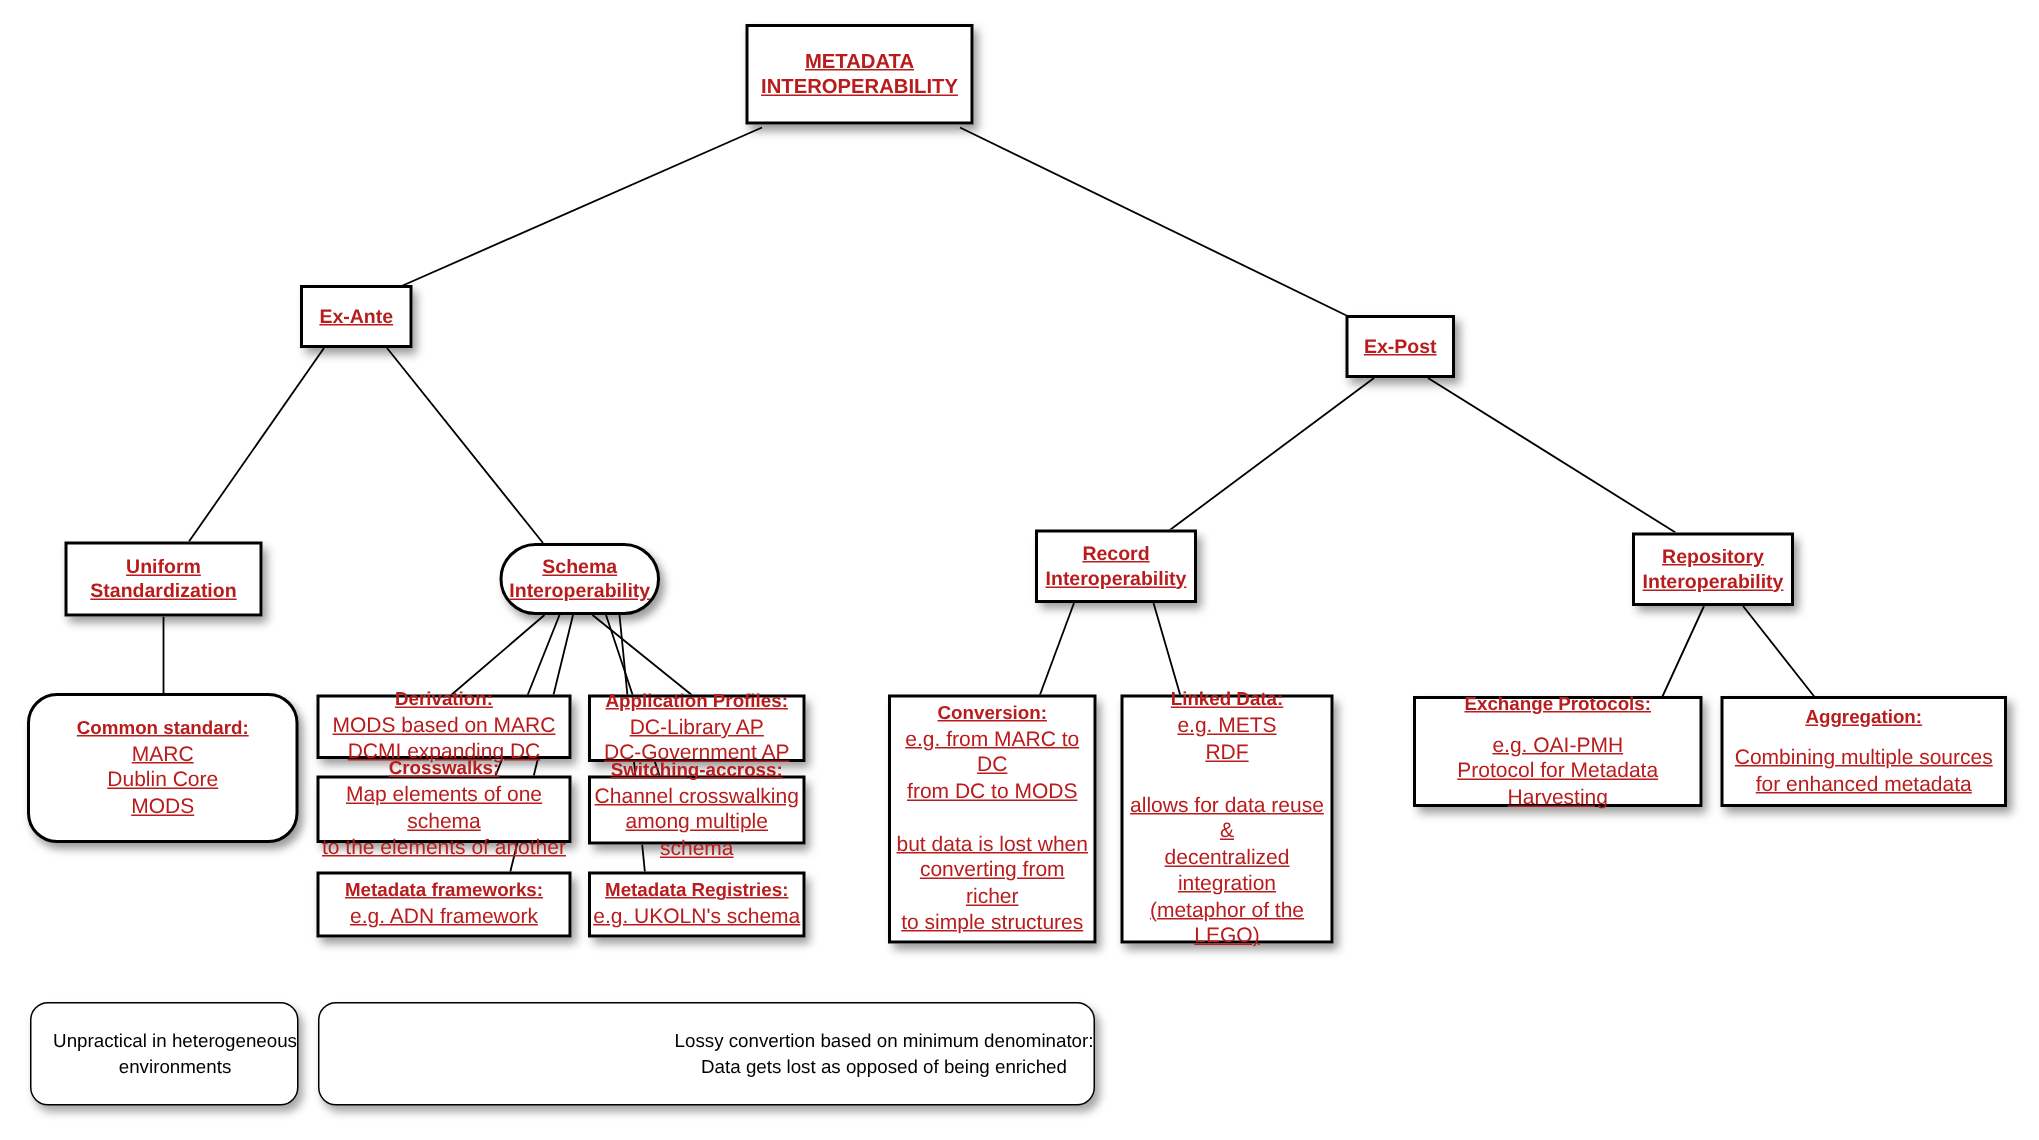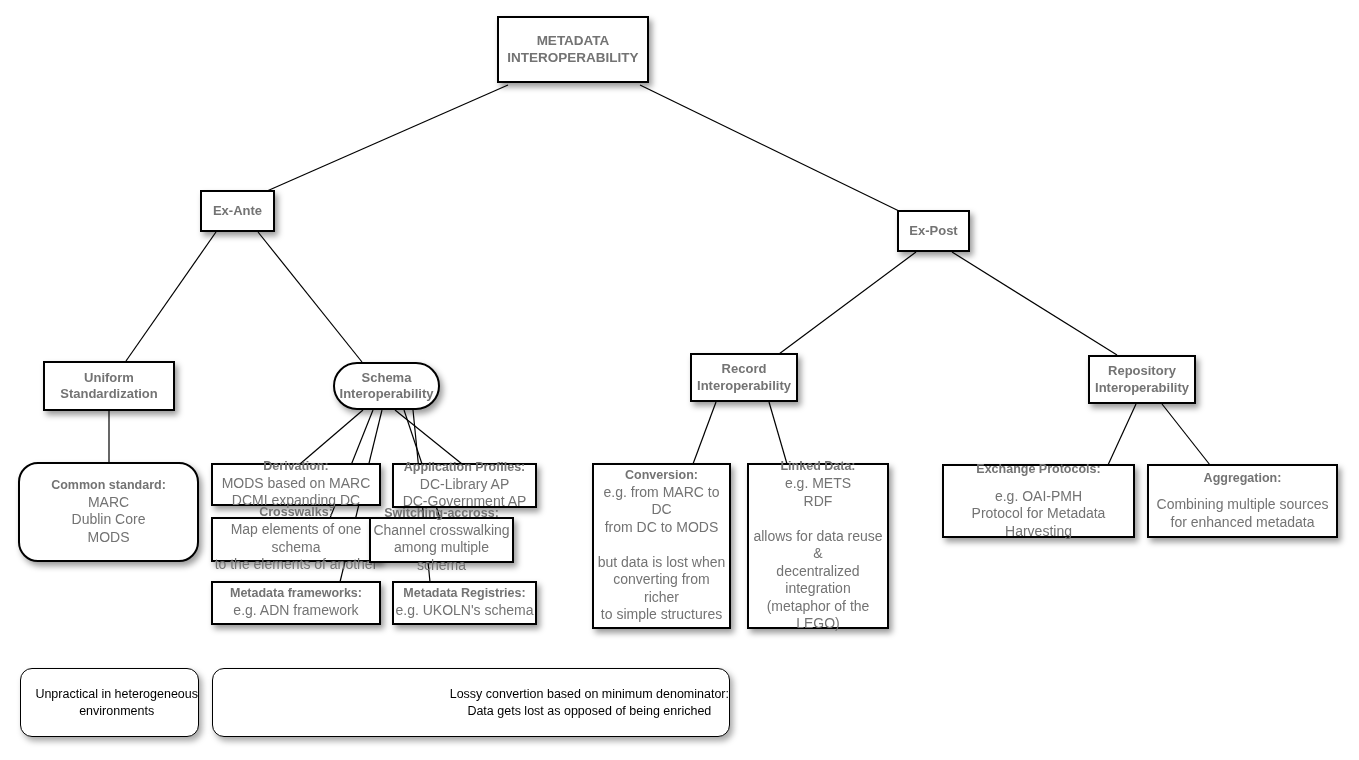--- a/index.html
+++ b/index.html
@@ -24,21 +24,22 @@
     position: absolute;
     background: #ffffff;
     border: 2px solid #000000;
     box-shadow: 3px 4px 6px rgba(0,0,0,0.40);
     display: flex;
     flex-direction: column;
     align-items: center;
     justify-content: center;
     text-align: center;
     box-sizing: border-box;
-    color: #737373;
+    color: #b91c1c;
+    text-decoration: underline;
   }
   .node-title {
     font-weight: bold;
     font-size: 13px;
     line-height: 1.25;
     white-space: pre-line;
   }
   .leaf .node-title { font-size: 12.5px; }
   .node-body {
     font-size: 14px;
@@ -136,21 +137,21 @@
   <div class="node leaf" style="left:392px; top:463px; width:145px; height:45px;">
     <div class="node-title">Application Profiles:</div>
     <div class="node-body">DC-Library AP
 DC-Government AP</div>
   </div>
   <div class="node leaf" style="left:211px; top:517px; width:170px; height:45px;">
     <div class="node-title">Crosswalks:</div>
     <div class="node-body">Map elements of one schema
 to the elements of another</div>
   </div>
-  <div class="node leaf" style="left:369px; top:517px; width:145px; height:46px;">
+  <div class="node leaf" style="left:392px; top:517px; width:145px; height:46px;">
     <div class="node-title">Switching-accross:</div>
     <div class="node-body">Channel crosswalking
 among multiple schema</div>
   </div>
   <div class="node leaf" style="left:211px; top:581px; width:170px; height:44px;">
     <div class="node-title">Metadata frameworks:</div>
     <div class="node-body">e.g. ADN framework</div>
   </div>
   <div class="node leaf" style="left:392px; top:581px; width:145px; height:44px;">
     <div class="node-title">Metadata Registries:</div>

